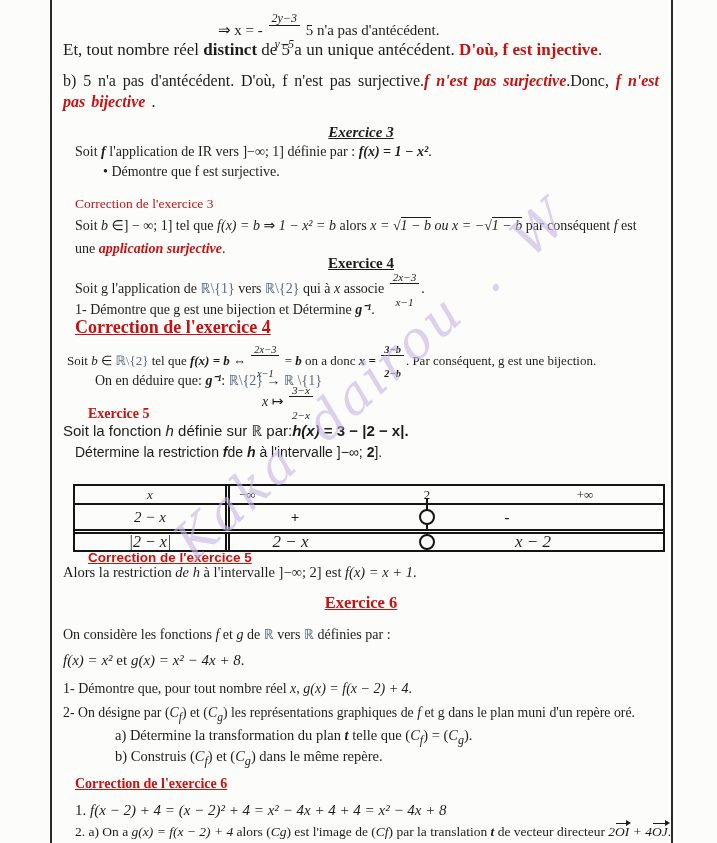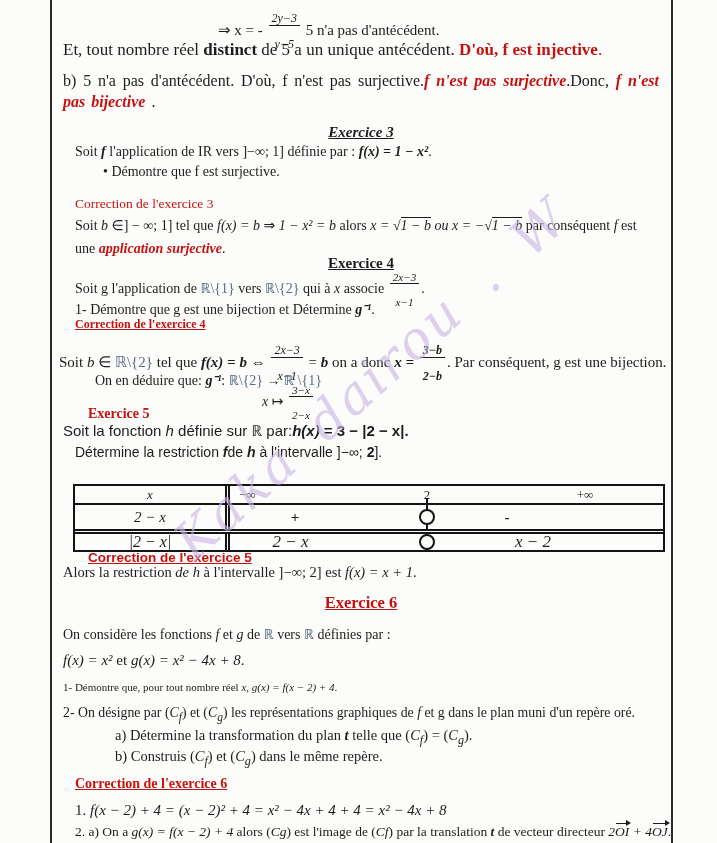--- a/index.html
+++ b/index.html
@@ -77,22 +77,22 @@
 <div class="abs" style="left:103px;top:164px;font-size:14px;"><span class="">•     Démontre  que f est surjective.</span></div>
 <div class="abs red" style="left:75px;top:196px;font-size:13.5px;">Correction de l'exercice  3</div>
 <div class="abs wrap" style="left:75px;top:214px;width:582px;font-size:14px;line-height:23px;"><span class="">Soit </span><span class="i">b</span><span class=""> ∈] − ∞; 1] tel que </span><span class="i">f(x) = b</span><span class=""> ⇒ </span><span class="i">1 − x² = b</span><span class=""> alors </span><span class="i">x = </span><span class="i">√</span><span class="i rad">1 − b</span><span class="i"> ou </span><span class="i">x = −</span><span class="i">√</span><span class="i rad">1 − b</span><span class=""> par conséquent  </span><span class="i">f</span><span class=""> est une </span><span class="red b i">application surjective</span><span class="">.</span></div>
 
 <div class="abs center b u" style="left:63px;top:255px;width:596px;font-size:15px;white-space:nowrap;">Exercice 4</div>
 <div class="abs" style="left:75px;top:271px;font-size:14px;"><span class="">Soit g l'application  de </span><span class="bb">ℝ\{1}</span><span class=""> vers </span><span class="bb">ℝ\{2}</span><span class=""> qui à </span><span class="i">x</span><span class=""> associe </span><span class="frac i">
       <span class="fr-n">2x−3</span>
       <span class="fr-d">x−1</span>
     </span><span class="">.</span></div>
 <div class="abs" style="left:75px;top:299px;font-size:14px;"><span class="">1-  Démontre  que g est une bijection  et Détermine </span><span class="b i">g⁻¹</span><span class="">.</span></div>
-<div class="abs red b u" style="left:75px;top:317px;font-size:12px;">Correction  de l'exercice 4</div>
-<div class="abs" style="left:59px;top:344px;font-size:15px;"><span class="">Soit </span><span class="i">b</span><span class=""> ∈ </span><span class="bb">ℝ\{2}</span><span class=""> tel que </span><span class="b i">f(x) = b</span><span class=""> ⇔ </span><span class="frac i">
+<div class="abs red b u" style="left:75px;top:317px;font-size:18px;">Correction  de l'exercice 4</div>
+<div class="abs" style="left:67px;top:344px;font-size:13px;"><span class="">Soit </span><span class="i">b</span><span class=""> ∈ </span><span class="bb">ℝ\{2}</span><span class=""> tel que </span><span class="b i">f(x) = b</span><span class=""> ⇔ </span><span class="frac i">
       <span class="fr-n">2x−3</span>
       <span class="fr-d">x−1</span>
     </span><span class=""> = </span><span class="b i">b</span><span class=""> on a donc </span><span class="b i">x = </span><span class="frac b i">
       <span class="fr-n">3−b</span>
       <span class="fr-d">2−b</span>
     </span><span class="">. Par conséquent, g est une bijection.</span></div>
 <div class="abs" style="left:95px;top:370px;font-size:14px;"><span class="">On en déduire  que:   </span><span class="b i">g⁻¹</span><span class="">: </span><span class="bb">ℝ\{2}</span><span class=""> → </span><span class="bb">ℝ \{1}</span></div>
 <div class="abs" style="left:262px;top:384px;font-size:14px;"><span class="i">x</span><span class=""> ↦ </span><span class="frac i">
       <span class="fr-n">3−x</span>
       <span class="fr-d">2−x</span>
@@ -131,21 +131,21 @@
     </div>
   </div>
 </div>
 
 <div class="abs sans red b u" style="left:88px;top:550px;font-size:13.5px;">Correction de l'exercice 5</div>
 <div class="abs" style="left:63px;top:564px;font-size:14.5px;"><span class="">Alors  la restriction  </span><span class="i">de  h</span><span class=""> à l'intervalle  ]−∞; 2] est </span><span class="i">f(x) = x + 1</span><span class="">.</span></div>
 
 <div class="abs center red b u" style="left:63px;top:593px;width:596px;font-size:16.5px;white-space:nowrap;">Exercice 6</div>
 <div class="abs" style="left:63px;top:624px;font-size:14px;"><span class="">On considère  les fonctions  </span><span class="i">f</span><span class=""> et </span><span class="i">g</span><span class=""> de </span><span class="bb">ℝ</span><span class=""> vers </span><span class="bb">ℝ</span><span class=""> définies  par :</span></div>
 <div class="abs" style="left:63px;top:652px;font-size:15px;"><span class="i">f(x) = x²</span><span class=""> et </span><span class="i">g(x) = x² − 4x + 8</span><span class="">.</span></div>
-<div class="abs" style="left:63px;top:681px;font-size:11px;"><span class="">1-  Démontre  que, pour tout nombre  réel </span><span class="i">x</span><span class="">, </span><span class="i">g(x) = f(x − 2) + 4</span><span class="">.</span></div>
+<div class="abs" style="left:63px;top:681px;font-size:14px;"><span class="">1-  Démontre  que, pour tout nombre  réel </span><span class="i">x</span><span class="">, </span><span class="i">g(x) = f(x − 2) + 4</span><span class="">.</span></div>
 <div class="abs" style="left:63px;top:705px;font-size:13.8px;"><span class="">2-  On désigne  par (</span><span class="i">C</span><sub class="i">f</sub><span class="">) et (</span><span class="i">C</span><sub class="i">g</sub><span class="">) les représentations  graphiques  de </span><span class="i">f</span><span class=""> et g dans  le plan  muni  d'un repère  oré.</span></div>
 <div class="abs" style="left:115px;top:727px;font-size:14.5px;"><span class="">a)  Détermine  la transformation  du plan </span><span class="b i">t</span><span class=""> telle  que (</span><span class="i">C</span><sub class="i">f</sub><span class="">) = (</span><span class="i">C</span><sub class="i">g</sub><span class="">).</span></div>
 <div class="abs" style="left:115px;top:748px;font-size:14.5px;"><span class="">b)  Construis  (</span><span class="i">C</span><sub class="i">f</sub><span class="">) et (</span><span class="i">C</span><sub class="i">g</sub><span class="">) dans  le même  repère.</span></div>
 <div class="abs red b u" style="left:75px;top:776px;font-size:14px;">Correction  de l'exercice 6</div>
 <div class="abs" style="left:75px;top:802px;font-size:15px;"><span class="">1.   </span><span class="i">f(x − 2) + 4 = (x − 2)² + 4 = x² − 4x + 4 + 4 = x² − 4x + 8</span></div>
 <div class="abs" style="left:75px;top:824px;font-size:13.5px;"><span class="">2.   a) On a </span><span class="i">g(x) = f(x − 2) + 4</span><span class=""> alors (</span><span class="i">Cg</span><span class="">) est l'image  de (</span><span class="i">Cf</span><span class="">) par  la translation  </span><span class="b i">t</span><span class=""> de vecteur  directeur  </span><span class="i">2</span><span class="vec i">OI</span><span class="i"> + </span><span class="i">4</span><span class="vec i">OJ</span><span class="">.</span></div>
 
 <div class="watermark">Kaka  dairou . W</div>
 
 </body></html>

